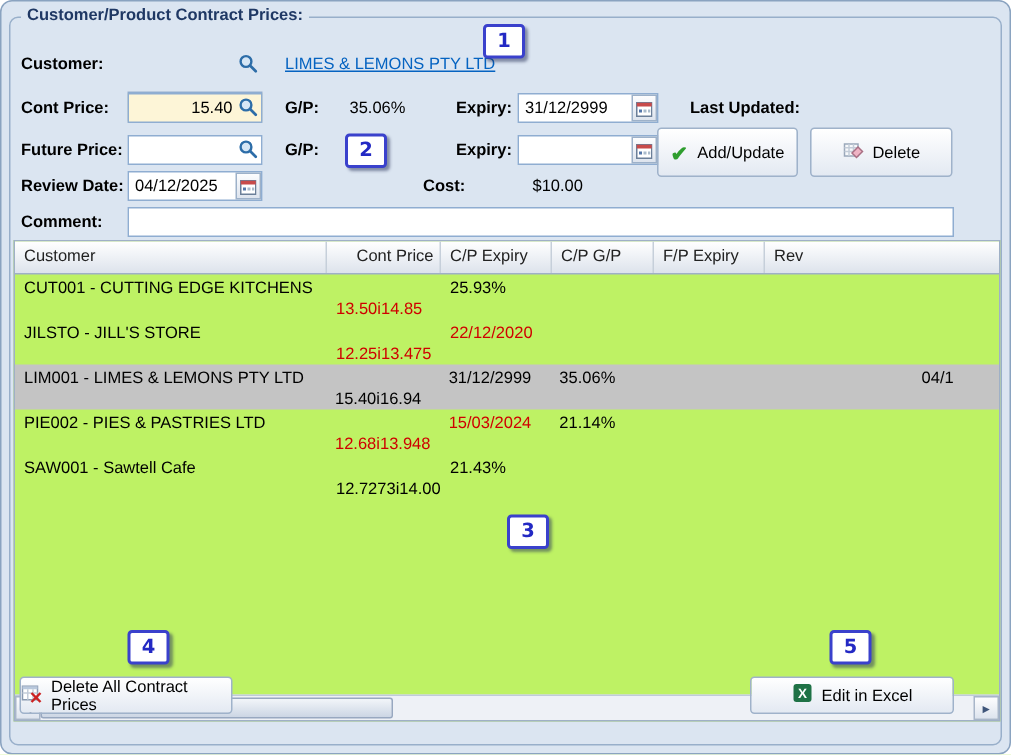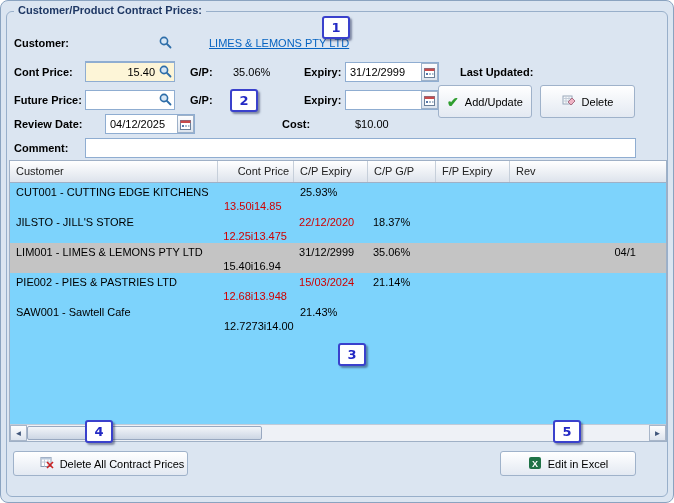--- a/index.html
+++ b/index.html
@@ -41,22 +41,22 @@
     background:linear-gradient(#fdfdfe,#dde4ee); border:1px solid #9db1c9; cursor:pointer;
   }
   .btn {
     position:absolute; display:flex; align-items:center; justify-content:center; gap:6px;
     background:linear-gradient(#ffffff,#e3e9f2); border:1px solid #9fb2ca; border-radius:3px;
     font:11px "Liberation Sans", sans-serif; cursor:pointer; box-sizing:border-box; z-index:2;
   }
   .check-glyph { color:#2f9e2f; font-size:14px; font-weight:bold; line-height:1; }
   
   .grid {
-    position:absolute; left:8px; top:159px; width:658px; height:282px;
-    background:#7dd3fc; border:1px solid #9fb0c6; box-sizing:border-box; z-index:1;
+    position:absolute; left:8px; top:159px; width:658px; height:321px;
+    background:#bef264; border:1px solid #9fb0c6; box-sizing:border-box; z-index:1;
   }
   .thead {
     display:flex; height:22px; box-sizing:border-box;
     background:linear-gradient(#ffffff,#dde3ec);
     border-bottom:1px solid #9fb0c6; color:#222;
   }
   .th {
     box-sizing:border-box; padding:4px 4px 0 6px; border-right:1px solid #c6cfda;
     white-space:nowrap; overflow:hidden; cursor:pointer;
   }
@@ -110,21 +110,21 @@
   <div class="lbl" style="left:13px; top:36px;">Customer:</div>
   <div class="field disabled with-search" style="left:84px; top:32px; width:90px;">
     <input type="text" readonly="" value="LIM001" style="">
     <span class="search-ico">
       <svg width="15" height="15" viewBox="0 0 15 15">
           <circle cx="6" cy="6" r="3.6" fill="#d6e6f5" stroke="#2d6da8" stroke-width="1.6"></circle>
           <line x1="9" y1="9" x2="12.5" y2="12.5" stroke="#2d6da8" stroke-width="1.8" stroke-linecap="round"></line>
         </svg>
     </span>
   </div>
-  <div class="link" style="left:196px; top:36px;padding-left:12px;">LIMES &amp; LEMONS PTY LTD</div>
+  <div class="link" style="left:177px; top:36px;padding-left:12px;">LIMES &amp; LEMONS PTY LTD</div>
 
   <div class="lbl" style="left:13px; top:65px;">Cont Price:</div>
   <div class="field cream with-search" style="left:84px; top:61px; width:90px;">
     <input type="text" value="15.40" style="">
     <span class="search-ico">
       <svg width="15" height="15" viewBox="0 0 15 15">
           <circle cx="6" cy="6" r="3.6" fill="#d6e6f5" stroke="#2d6da8" stroke-width="1.6"></circle>
           <line x1="9" y1="9" x2="12.5" y2="12.5" stroke="#2d6da8" stroke-width="1.8" stroke-linecap="round"></line>
         </svg>
     </span>
@@ -183,21 +183,21 @@
           <line x1="1" y1="7" x2="10" y2="7" stroke="#c3ccd8"></line>
           <line x1="4" y1="2" x2="4" y2="10" stroke="#c3ccd8"></line>
           <line x1="7" y1="2" x2="7" y2="10" stroke="#c3ccd8"></line>
           <path d="M6 8 l4 -4 3 3 -4 4 z" fill="#efb3c4" stroke="#a96f84"></path>
         </svg>
     </span>
     <span>Delete</span>
   </div>
 
   <div class="lbl" style="left:13px; top:117px;">Review Date:</div>
-  <div class="field with-cal" style="left:84px; top:113px; width:90px;margin-left:20px;">
+  <div class="field with-cal" style="left:84px; top:113px; width:90px;">
     <input type="text" value="04/12/2025" style="">
     <span class="cal-btn">
       <svg width="11" height="11" viewBox="0 0 11 11">
           <rect x="0.5" y="1.5" width="10" height="9" fill="#fff" stroke="#6b7f99"></rect>
           <rect x="0.5" y="1.5" width="10" height="2.5" fill="#c84b4b"></rect>
           <rect x="2" y="6" width="2" height="2" fill="#5577aa"></rect>
           <rect x="5" y="6" width="2" height="2" fill="#aabbcc"></rect>
           <rect x="8" y="6" width="1.5" height="2" fill="#aabbcc"></rect>
         </svg>
     </span>
@@ -233,21 +233,20 @@
         <div class="td w-rev c-rev"></div>
       </div>
 
       <div class="trow expired">
         <div class="td w-cust">JILSTO - JILL'S STORE</div>
         <div class="td w-price c-price">
           <span>12.25</span>
             <span>i13.475</span>
         </div>
         <div class="td w-exp c-exp">22/12/2020</div>
-        <div class="td w-gp">18.37%</div>
         <div class="td w-fp"></div>
         <div class="td w-fpe"></div>
         <div class="td w-rev c-rev"></div>
       </div>
 
       <div class="trow selected">
         <div class="td w-cust">LIM001 - LIMES &amp; LEMONS PTY LTD</div>
         <div class="td w-price c-price">
           <span>15.40</span>
             <span>i16.94</span>
@@ -287,21 +286,21 @@
       <div class="filler"></div>
     </div>
 
     <div class="hscroll">
       <div class="sb-arrow left">◄</div>
       <div class="sb-thumb"></div>
       <div class="sb-arrow right">►</div>
     </div>
   </div>
 
-  <div class="btn" style="left:12px; top:450px; width:175px; height:25px;padding-left:23px;">
+  <div class="btn" style="left:12px; top:450px; width:142px; height:25px;">
     <span>
       <svg width="14" height="13" viewBox="0 0 14 13">
           <rect x="1" y="1.5" width="10" height="9" fill="#fff" stroke="#8a9ab0"></rect>
           <rect x="1" y="1.5" width="10" height="2" fill="#b9c8dc"></rect>
           <line x1="1" y1="6" x2="11" y2="6" stroke="#c3ccd8"></line>
           <line x1="4.5" y1="3.5" x2="4.5" y2="10.5" stroke="#c3ccd8"></line>
           <line x1="8" y1="3.5" x2="8" y2="10.5" stroke="#c3ccd8"></line>
           <line x1="7" y1="6" x2="13" y2="12" stroke="#cc2222" stroke-width="1.6"></line>
           <line x1="13" y1="6" x2="7" y2="12" stroke="#cc2222" stroke-width="1.6"></line>
         </svg>

